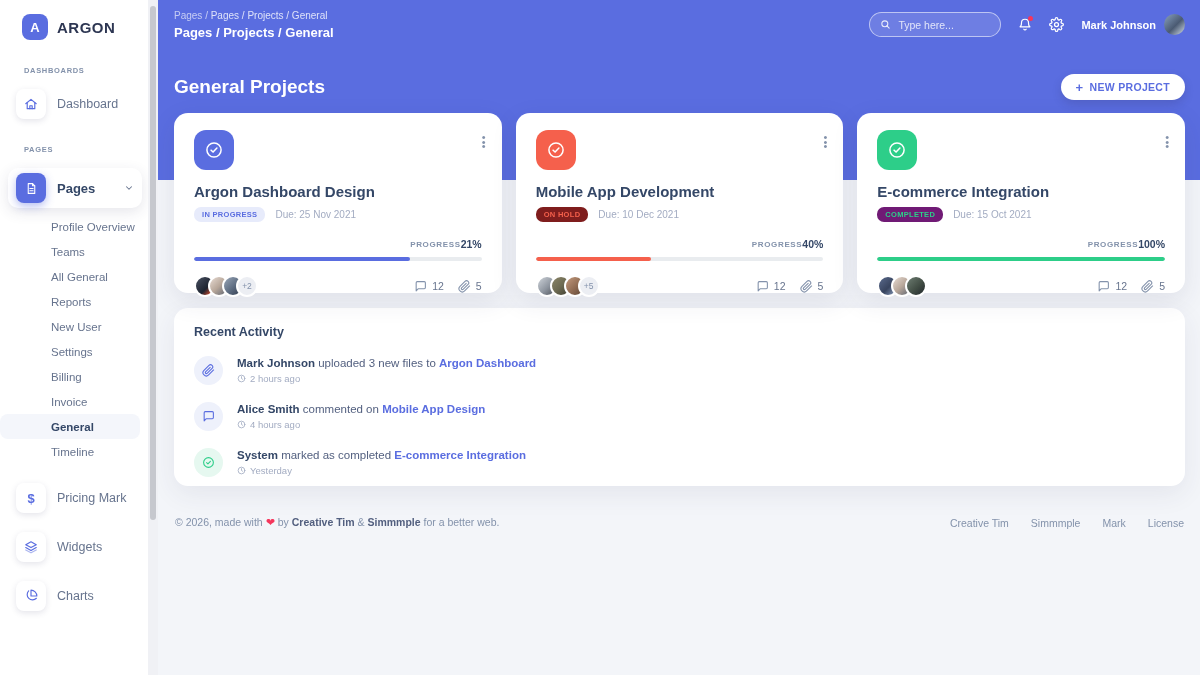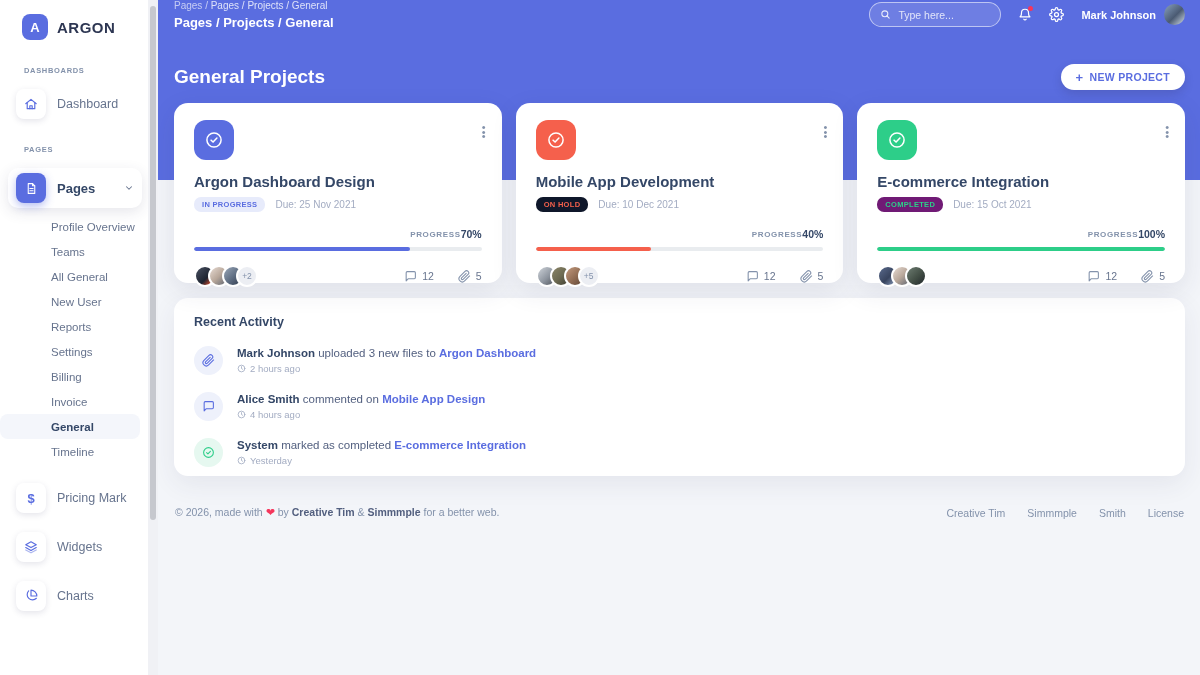--- a/index.html
+++ b/index.html
@@ -53,21 +53,21 @@
   
   .scroll-track { position:absolute; left:148px; top:0; width:10px; height:675px; background:#f0f1f5; z-index:3; }
   .scroll-thumb { position:absolute; left:2px; top:6px; width:6px; height:514px; border-radius:3px; background:#c6c8ce; }
 
   
   .main { position:absolute; left:158px; top:0; width:1042px; height:675px; }
   .blue-band { position:absolute; left:0; top:0; width:100%; height:180px; background:#5a6de0; }
   .main-inner { position:relative; z-index:2; padding:0 15px 0 16px; }
 
   
-  .topbar { display:flex; align-items:flex-start; justify-content:space-between; }
+  .topbar { display:flex; align-items:flex-start; justify-content:space-between; padding-top:10px; }
   .crumb-small { font-size:10px; color:rgba(255,255,255,0.8); }
   .crumb-small .root { color:rgba(255,255,255,0.65); }
   .crumb-big { font-size:13px; font-weight:bold; color:#fff; margin-top:4px; }
   .top-right { display:flex; align-items:center; gap:17px; margin-top:2px; }
   .searchbox {
     display:flex; align-items:center; gap:7px; width:132px; height:25px;
     border:1px solid rgba(255,255,255,0.55); border-radius:14px;
     background:rgba(255,255,255,0.12); padding:0 10px; color:rgba(255,255,255,0.85);
   }
   .searchbox input {
@@ -129,21 +129,21 @@
   .av3 { background:linear-gradient(135deg,#9aa7b8 0%,#5c6b80 55%,#2f3a4c 100%); }
   .av4 { background:linear-gradient(135deg,#cfd4da 0%,#8d949e 55%,#4a4f57 100%); }
   .av5 { background:linear-gradient(135deg,#8b8568 0%,#6d6a52 50%,#3d3c30 100%); }
   .av6 { background:linear-gradient(135deg,#c49a7e 0%,#8f6b52 55%,#5a4334 100%); }
   .av7 { background:linear-gradient(135deg,#5a6a8c 0%,#38445e 55%,#8fa3c4 100%); }
   .av9 { background:linear-gradient(135deg,#6e7d72 0%,#434f46 55%,#20262a 100%); }
   .av-extra {
     width:22px; height:22px; border-radius:50%; background:#eceef3; border:2px solid #fff;
     color:#8392ab; font-size:8.5px; display:flex; align-items:center; justify-content:center; z-index:1;
   }
-  .meta { display:flex; align-items:center; gap:24px; color:#8392ab; }
+  .meta { display:flex; align-items:center; gap:14px; color:#8392ab; }
   .meta-item { display:flex; align-items:center; gap:5px; font-size:10.5px; color:#67748e; }
 
   
   .activity {
     background:#fff; border-radius:14px; margin-top:15px; height:178px;
     box-shadow:0 8px 26px rgba(50,50,93,0.08); padding:17px 20px;
   }
   .activity-title { font-size:12.5px; font-weight:bold; color:#344767; }
   .act-item { display:flex; gap:14px; margin-top:17px; }
   .act-icon {
@@ -201,22 +201,22 @@
       <svg width="10" height="10" viewBox="0 0 24 24" fill="none" stroke="currentColor" stroke-width="2.5" stroke-linecap="round" stroke-linejoin="round">
           <path d="m6 9 6 6 6-6"></path>
         </svg>
     </div>
   </div>
 
   <div class="sub-list">
     <div class="sub-item">Profile Overview</div>
     <div class="sub-item">Teams</div>
     <div class="sub-item">All General</div>
+    <div class="sub-item">Reports</div>
     <div class="sub-item">New User</div>
-    <div class="sub-item">Reports</div>
     <div class="sub-item">Settings</div>
     <div class="sub-item">Billing</div>
     <div class="sub-item">Invoice</div>
     <div class="sub-item active">General</div>
     <div class="sub-item">Timeline</div>
   </div>
 
   <div class="side-item side-gap">
     <div class="icon-box" style="font-size:13px;">$</div>
     <div class="side-label">Pricing Mark</div>
@@ -316,21 +316,21 @@
             <span>•</span>
             <span>•</span>
           </div>
         <div class="card-title">Argon Dashboard Design</div>
         <div class="badge-row">
           <span class="badge" style="background: rgb(231, 235, 251); color: rgb(90, 109, 224);">IN PROGRESS</span>
           <span class="due">Due: 25 Nov 2021</span>
         </div>
         <div class="progress-row">
           <span class="progress-label">PROGRESS</span>
-          <span class="progress-val">70%</span>
+          <span class="progress-val">21%</span>
         </div>
         <div class="bar-track">
           <div class="bar-fill" style="background: rgb(90, 109, 224); width: 75%;"></div>
         </div>
         <div class="card-foot">
           <div class="avatars">
             <span class="av av1"></span>
             <span class="av av2"></span>
             <span class="av av3"></span>
             <span class="av-extra">+2</span>
@@ -359,21 +359,21 @@
               <path d="m8.5 12.2 2.4 2.3 4.6-4.8"></path>
             </svg>
         </div>
         <div class="kebab">
             <span>•</span>
             <span>•</span>
             <span>•</span>
           </div>
         <div class="card-title">Mobile App Development</div>
         <div class="badge-row">
-          <span class="badge" style="background: #0f172a; color: rgb(245, 96, 76);">ON HOLD</span>
+          <span class="badge" style="background: #7f1d1d; color: rgb(245, 96, 76);">ON HOLD</span>
           <span class="due">Due: 10 Dec 2021</span>
         </div>
         <div class="progress-row">
           <span class="progress-label">PROGRESS</span>
           <span class="progress-val">40%</span>
         </div>
         <div class="bar-track">
           <div class="bar-fill" style="background: rgb(245, 96, 76); width: 40%;"></div>
         </div>
         <div class="card-foot">
@@ -519,19 +519,19 @@
         <span class="heart">❤</span>
         <span>by</span>
         <b>Creative Tim</b>
         <span>&amp;</span>
         <b>Simmmple</b>
         <span>for a better web.</span>
       </div>
       <div class="foot-links">
         <span>Creative Tim</span>
         <span>Simmmple</span>
-        <span>Smith</span>
+        <span>Mark</span>
         <span>License</span>
       </div>
     </div>
 
   </div>
 </div>
 
 </body></html>

